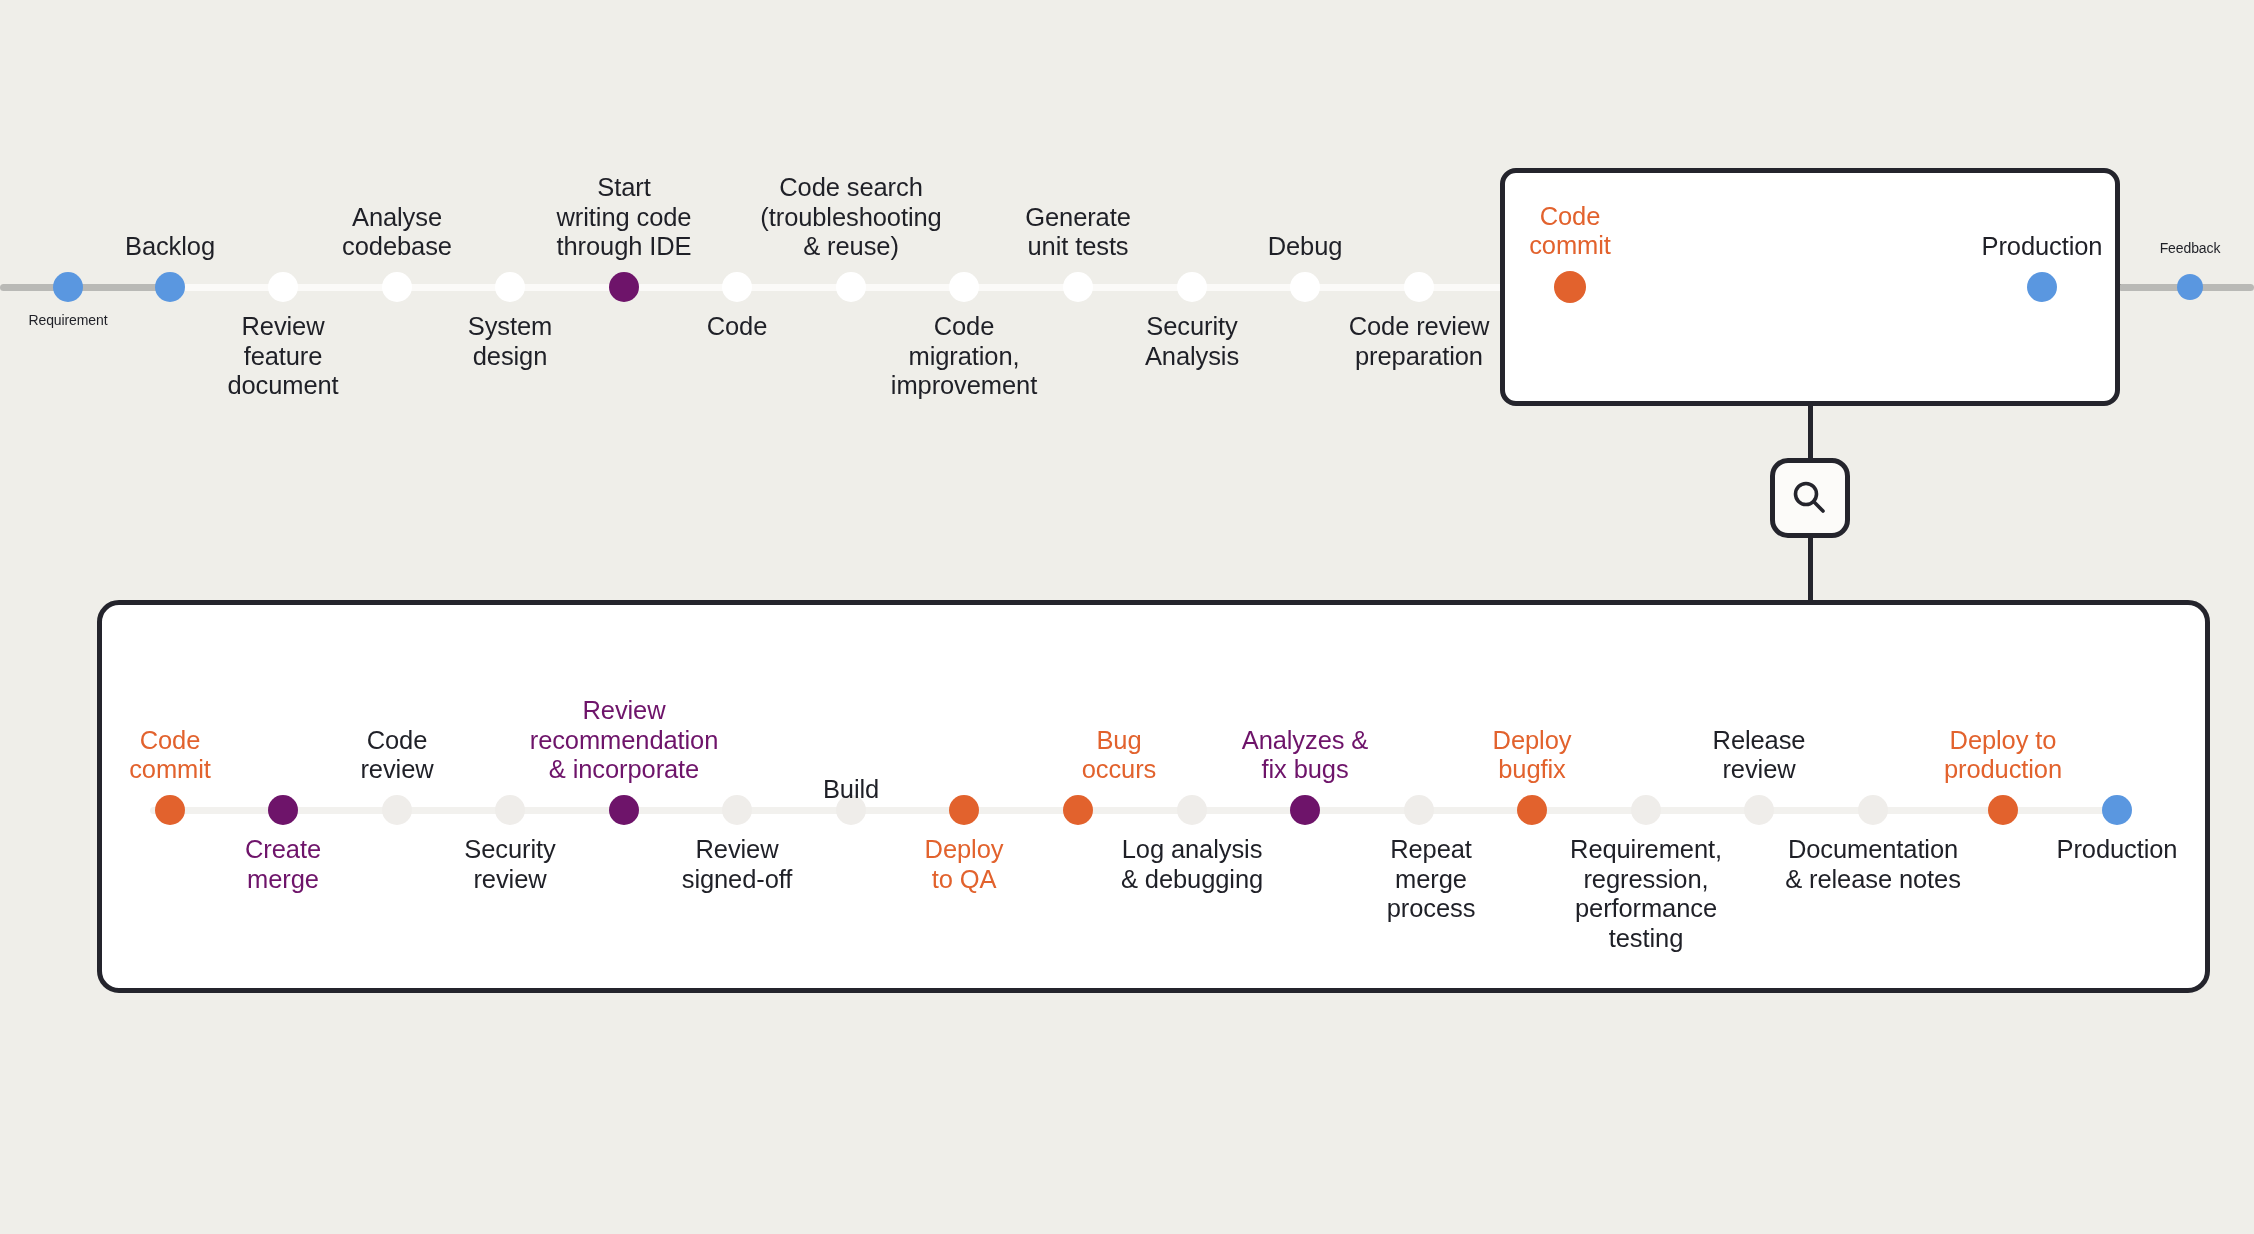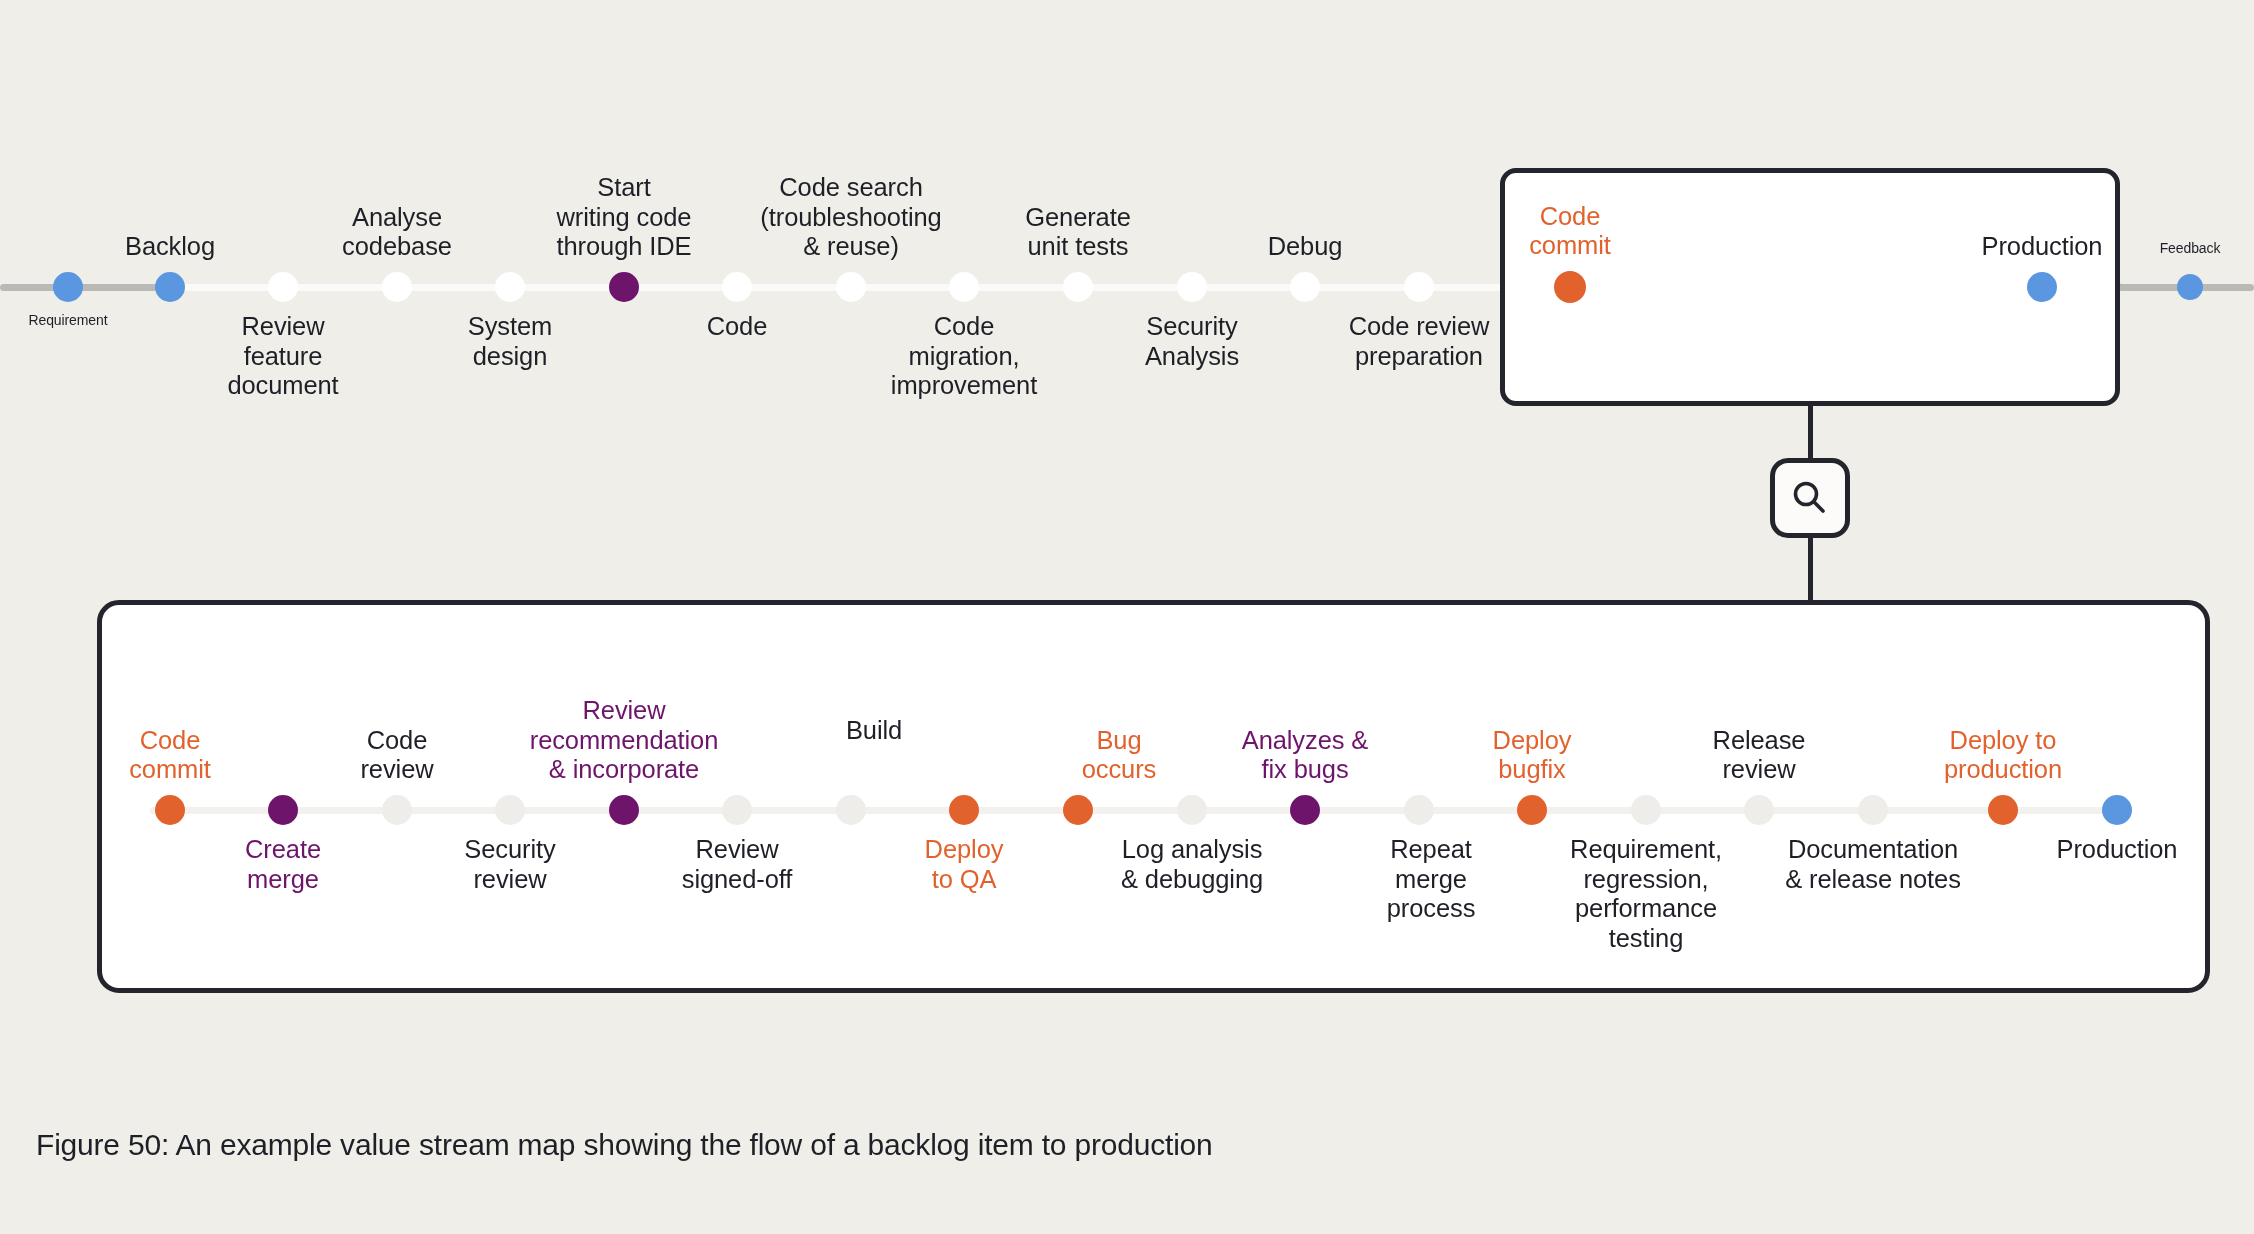--- a/index.html
+++ b/index.html
@@ -198,21 +198,21 @@
 merge</div>
       <div class="lbl c-dark" style="left: 397px; top: 725.84px;">Code
 review</div>
       <div class="lbl c-dark" style="left: 510px; top: 835px;">Security
 review</div>
       <div class="lbl c-purple" style="left: 624px; top: 696.26px;">Review
 recommendation
 &amp; incorporate</div>
       <div class="lbl c-dark" style="left: 737px; top: 835px;">Review
 signed-off</div>
-      <div class="lbl c-dark" style="left: 851px; top: 716px; margin-left: 23px;">Build</div>
+      <div class="lbl c-dark" style="left: 851px; top: 775px;">Build</div>
       <div class="lbl c-orange" style="left: 964px; top: 835px;">Deploy
 to QA</div>
       <div class="lbl c-orange" style="left: 1078px; top: 725.84px; margin-left: 41px;">Bug
 occurs</div>
       <div class="lbl c-dark" style="left: 1192px; top: 835px;">Log analysis
 &amp; debugging</div>
       <div class="lbl c-purple" style="left: 1305px; top: 725.84px;">Analyzes &amp;
 fix bugs</div>
       <div class="lbl c-dark" style="left: 1419px; top: 835px; margin-left: 12px;">Repeat
 merge
@@ -225,15 +225,14 @@
 testing</div>
       <div class="lbl c-dark" style="left: 1759px; top: 725.84px;">Release
 review</div>
       <div class="lbl c-dark" style="left: 1873px; top: 835px;">Documentation
 &amp; release notes</div>
       <div class="lbl c-orange" style="left: 2003px; top: 725.84px;">Deploy to
 production</div>
       <div class="lbl c-dark" style="left: 2117px; top: 835px;">Production</div>
     </div>
 
-  <div class="caption" id="caption" style="left: 36px; top: 1128px;">Figure 50: An example value stream map showing the flow of a backlog item to production</div>
 
 </div>
 
 </body></html>

